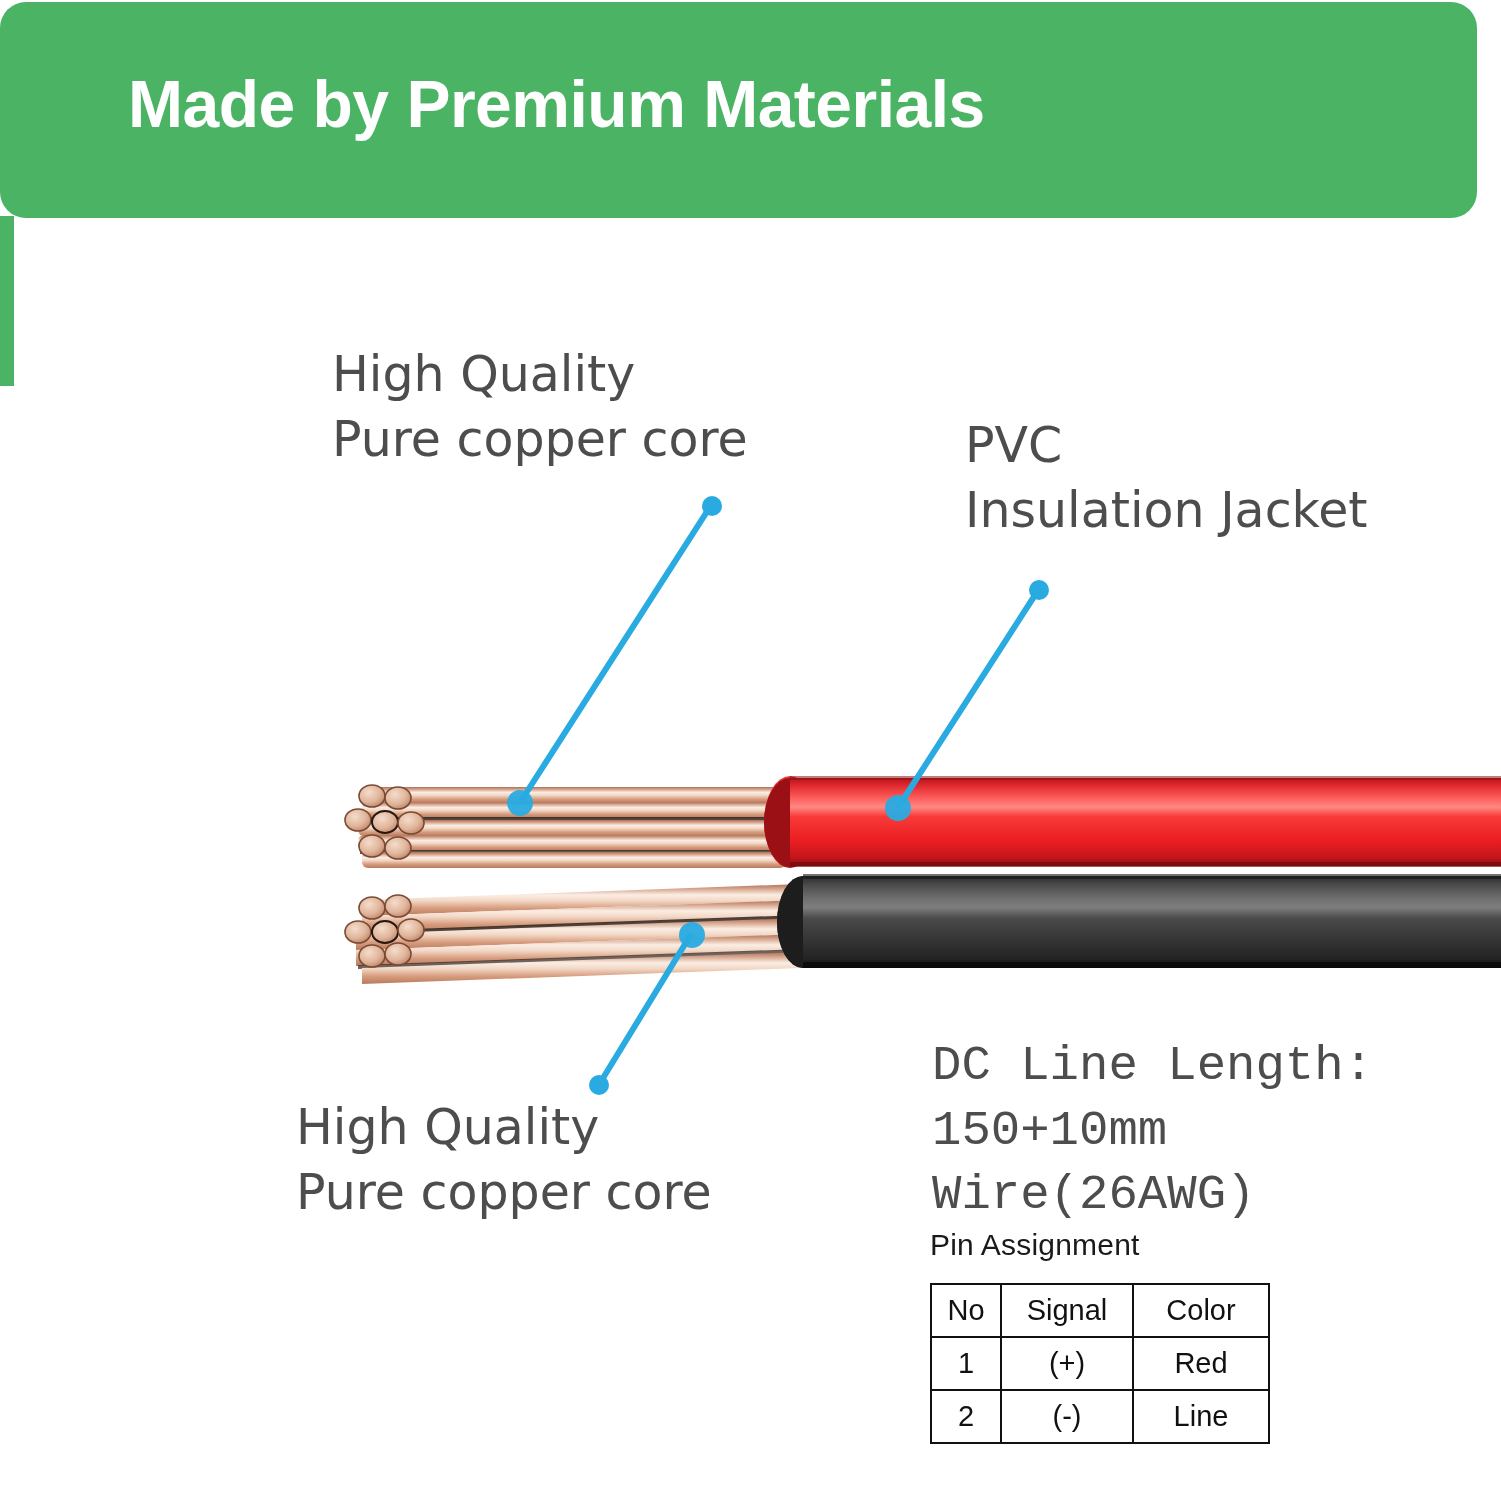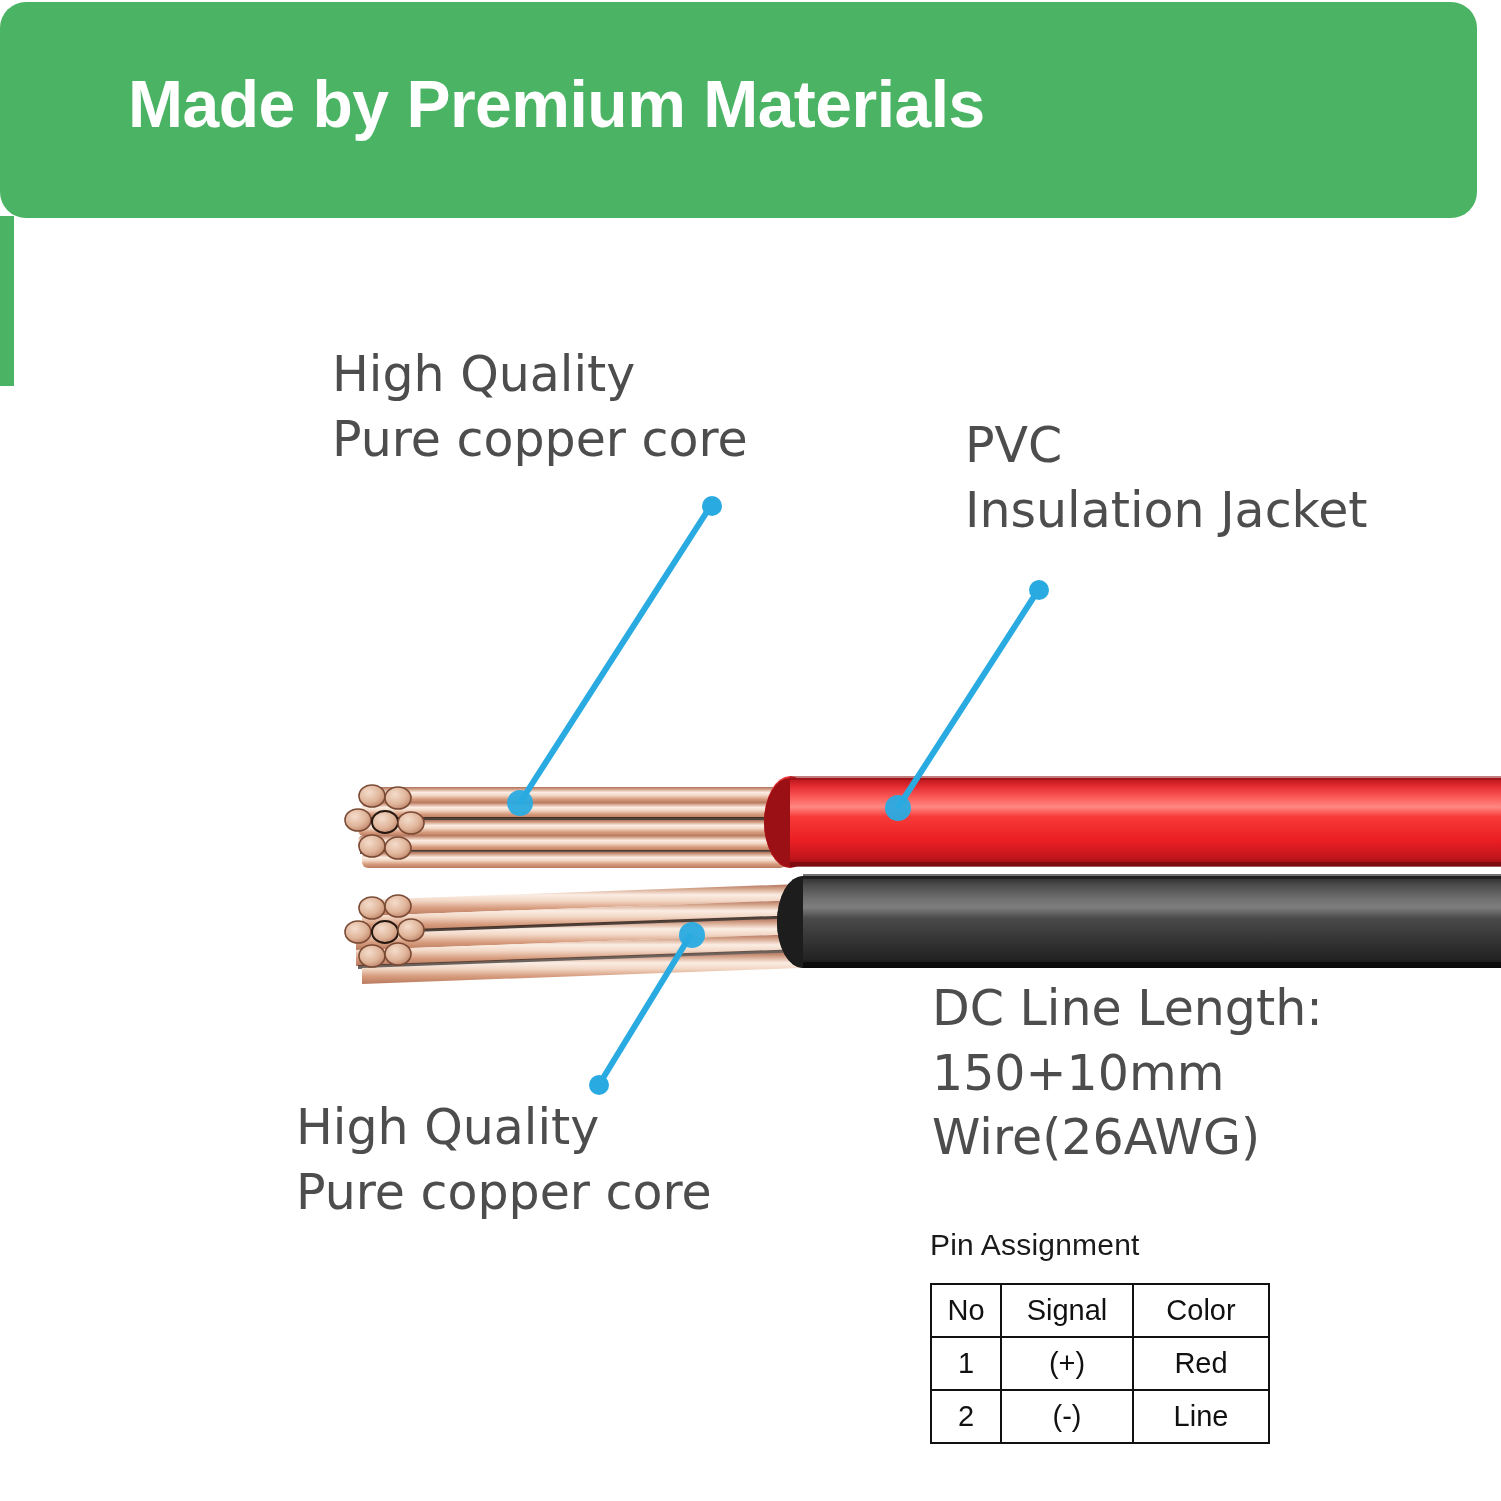--- a/index.html
+++ b/index.html
@@ -56,21 +56,21 @@
     color: #4d4d4d;
     font-size: 49px;
     line-height: 1.32;
     white-space: pre-line;
     font-family: "DejaVu Sans", sans-serif;
     font-weight: 400;
   }
   #label-copper-top  { left: 332px; top: 343px; }
   #label-pvc         { left: 930px; top: 414px; margin-left: 35px; }
   #label-copper-bot  { left: 296px; top: 1096px; }
-  #label-dc-length   { left: 932px; top: 977px; }
+  #label-dc-length   { left: 932px; top: 1034px; font-family: Liberation Mono, monospace; }
 
   
   #wire-illustration {
     position: absolute;
     left: 0;
     top: 0;
     width: 1501px;
     height: 1501px;
   }
 

